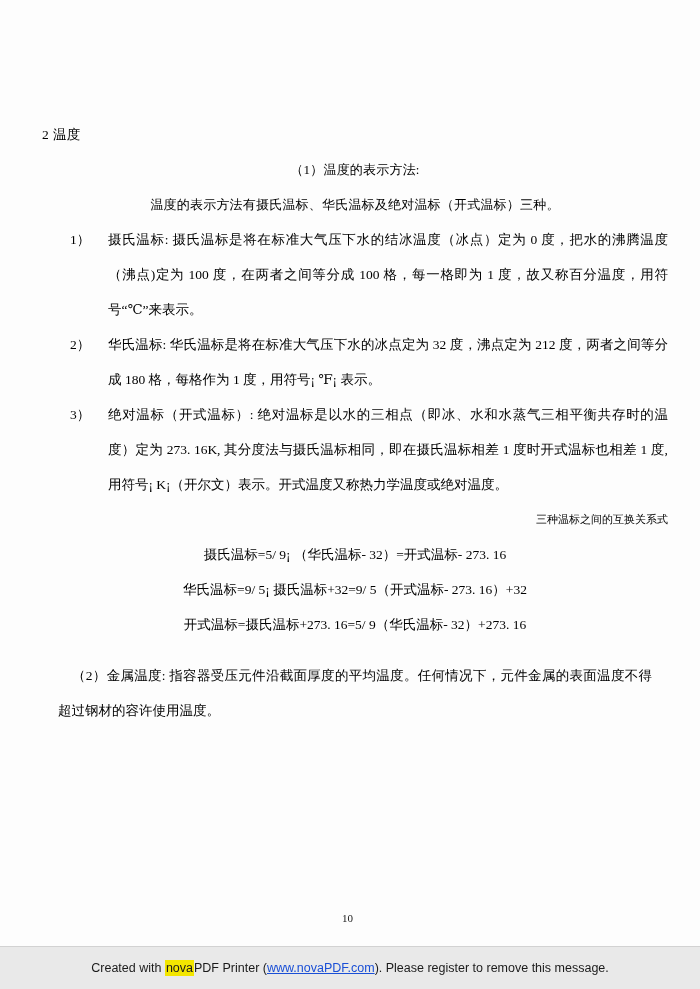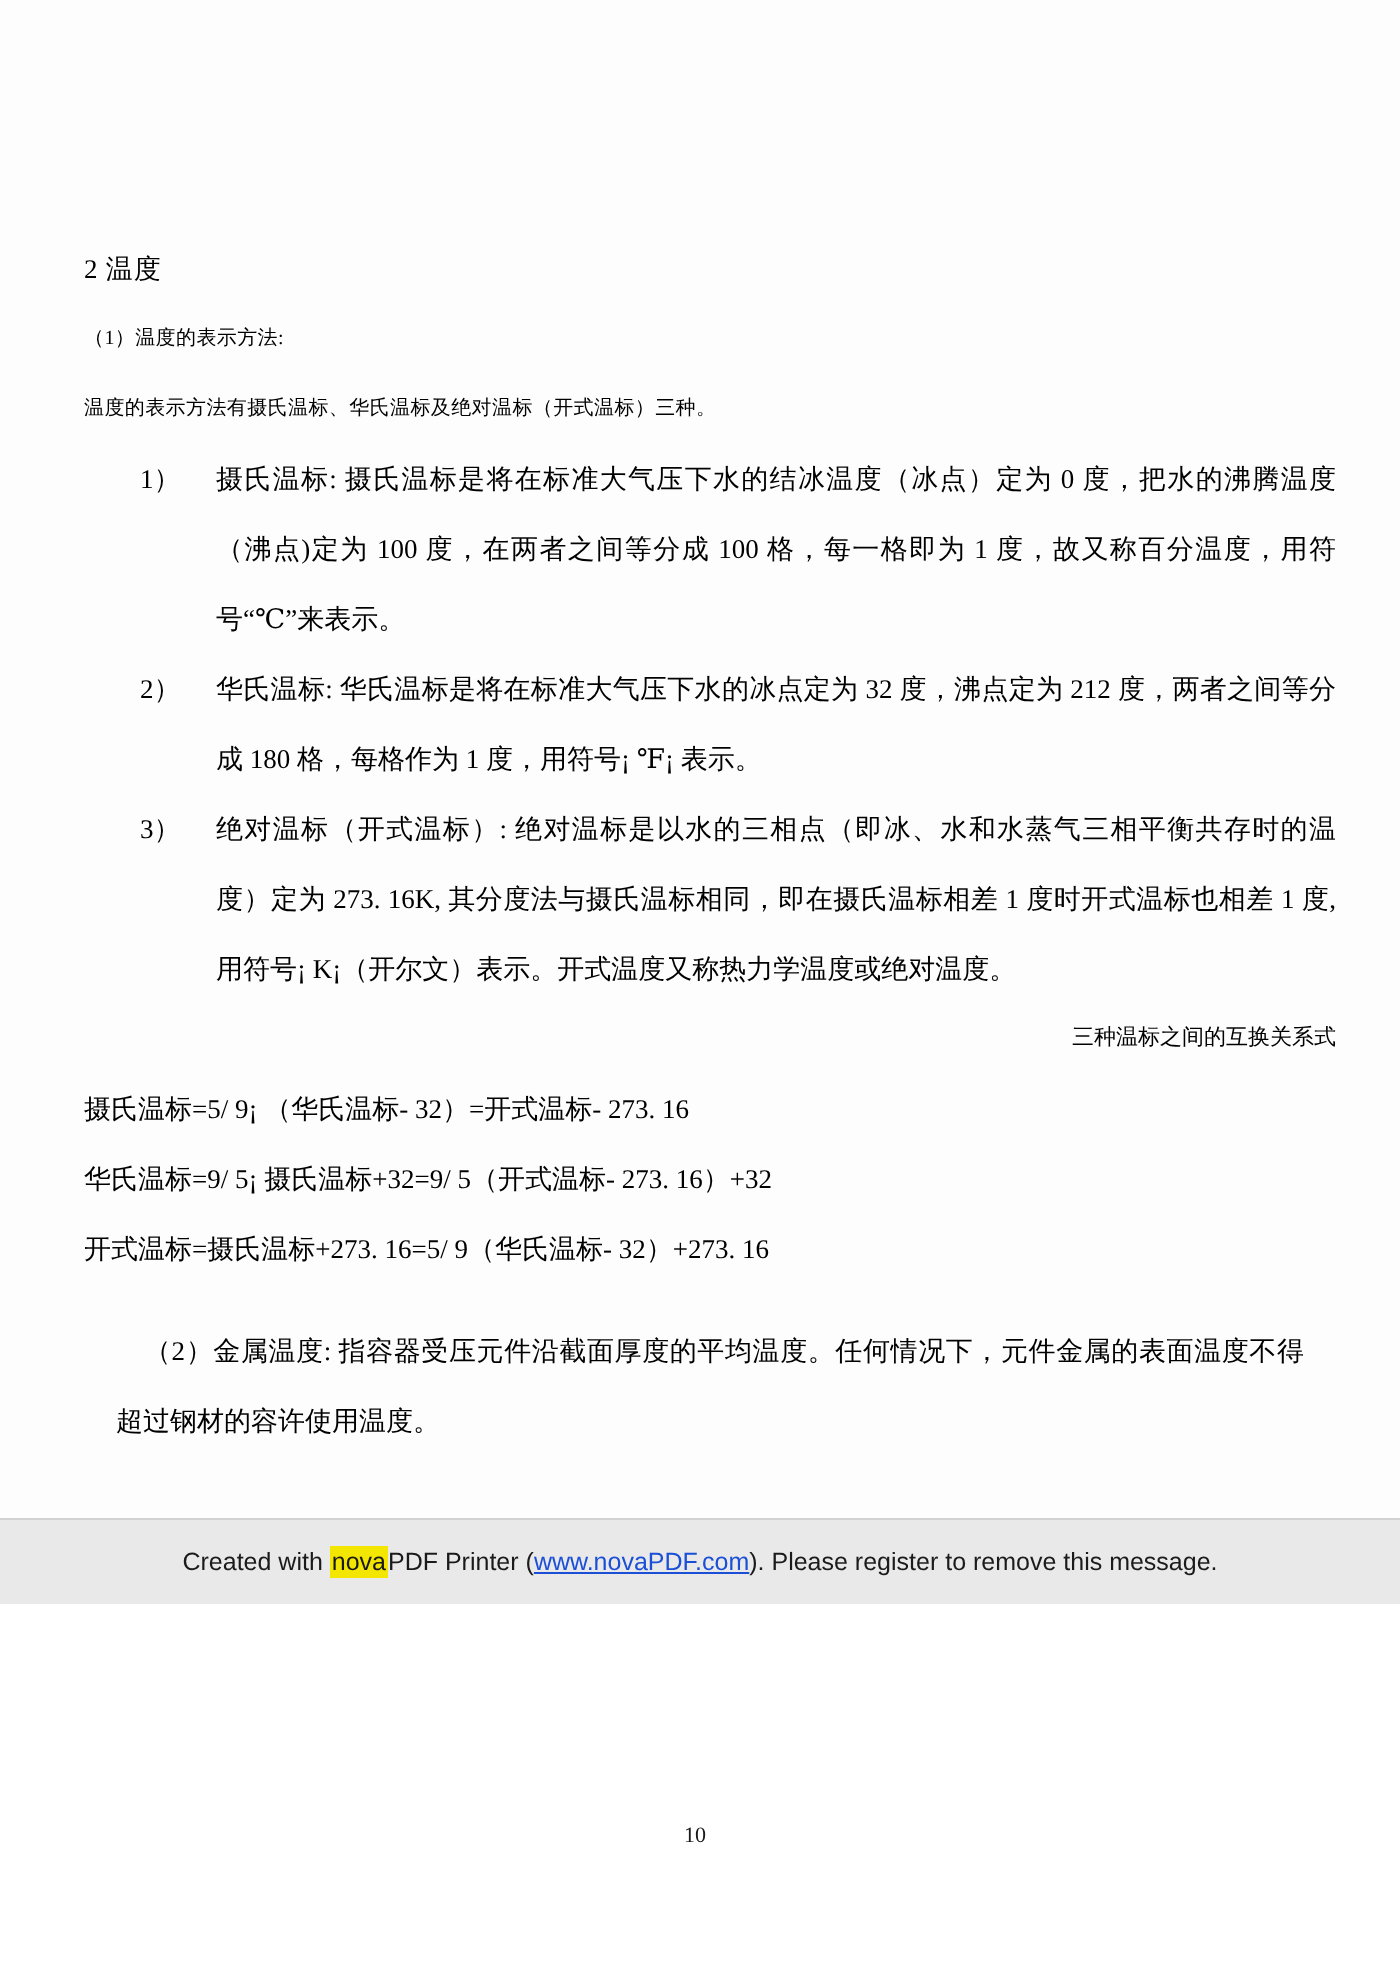--- a/index.html
+++ b/index.html
@@ -11,35 +11,35 @@
     height: 989px;
     background: #ffffff;
     font-family: "Liberation Serif", "DejaVu Serif", serif;
     color: #000000;
     position: relative;
     overflow: hidden;
   }
   .page {
     position: relative;
     width: 700px;
-    height: 802px;
+    height: 989px;
     box-sizing: border-box;
     background: #fdfdfd;
   }
   .doc-body {
     position: absolute;
     left: 42px;
     top: 118px;
     width: 626px;
   }
   .para {
-    font-size: 10px;
+    font-size: 13px;
     line-height: 35px;
     margin: 0;
-    text-align: left;
+    text-align: center;
     letter-spacing: 0.2px;
   }
   .heading {
     font-size: 13.5px;
     line-height: 34px;
     margin: 0;
     letter-spacing: 0.4px;
   }
   .numbered {
     display: flex;
@@ -69,21 +69,21 @@
   .block-noindent {
     font-size: 11px;
     line-height: 35px;
     margin: 0;
     text-align: right;
   }
   .formula {
     font-size: 13.5px;
     line-height: 35px;
     margin: 0;
-    text-align: left;
+    text-align: center;
   }
   .page-number {
     position: absolute;
     left: 0;
     right: 5px;
     top: 912px;
     text-align: center;
     font-size: 11px;
     color: #1a1a1a;
     font-family: "Liberation Serif", serif;

